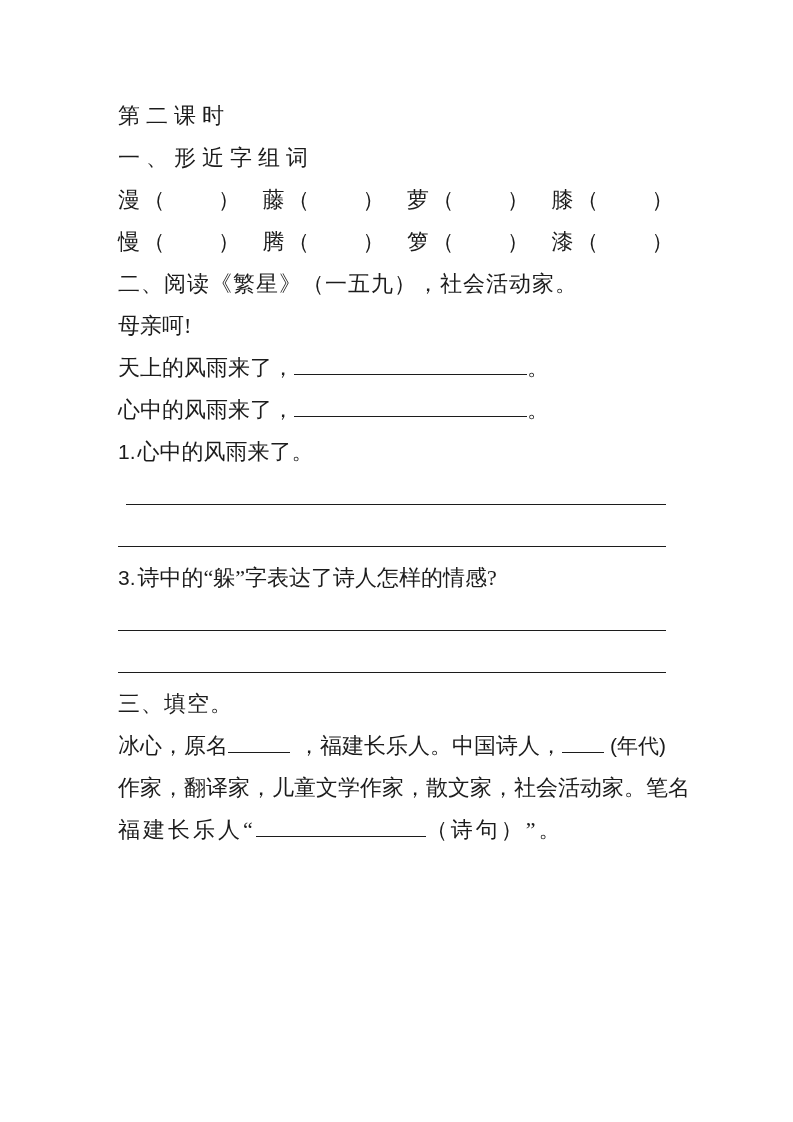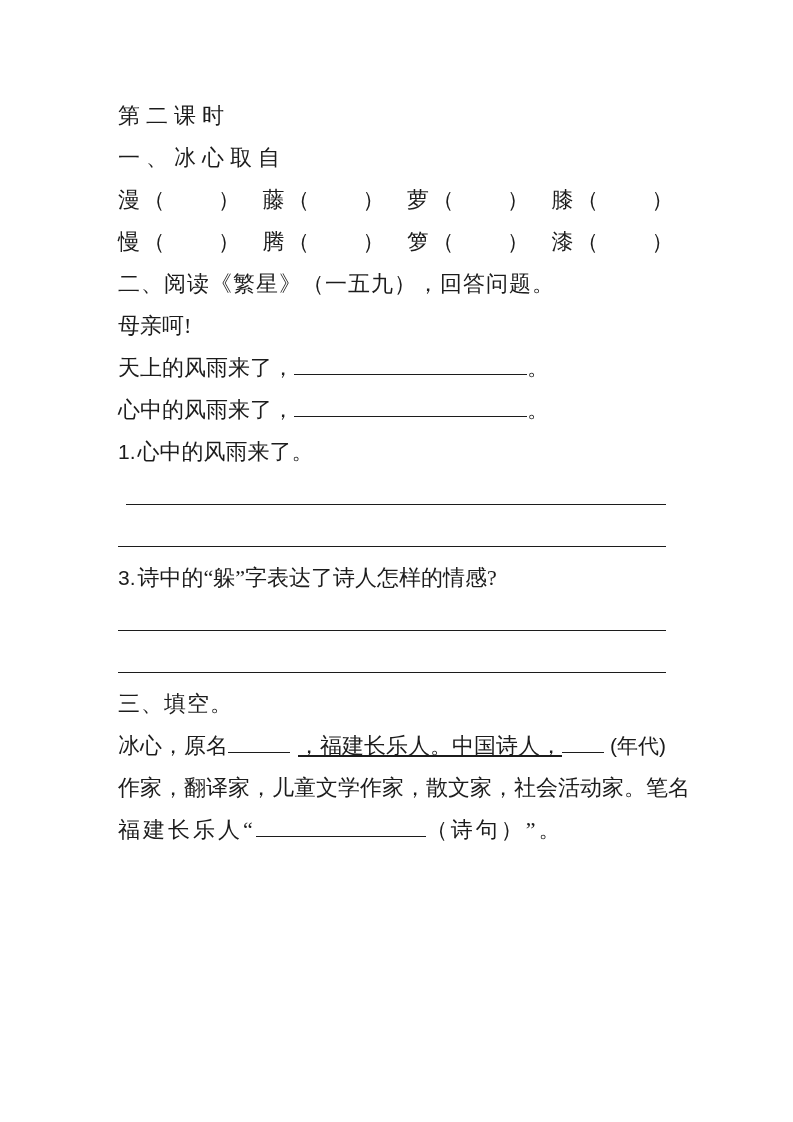--- a/index.html
+++ b/index.html
@@ -20,47 +20,47 @@
   .latin{font-family:"Liberation Sans","DejaVu Sans",sans-serif;font-size:21px;}
   .qnum{margin-right:2px;}
   .blank{display:inline-block;border-bottom:1.5px solid #1c1c1c;height:22px;}
   .b233{width:233px;}
   .b62{width:62px;}
   .b42{width:42px;}
   .b170{width:170px;}
   .ansline{display:block;width:548px;height:31px;border-bottom:1.5px solid #1c1c1c;}
   .indent8{margin-left:8px;width:540px;}
   .gap6{margin-left:6px;}
-  .gap8{margin-left:8px;text-decoration:underline;}
+  .gap8{margin-left:8px;}
 </style>
 </head>
 <body>
 
 <div class="page">
   <div class="content">
 
     <p class="row ls6">第二课时</p>
 
-    <p class="row ls6">一、冰心取自</p>
+    <p class="row ls6">一、形近字组词</p>
 
     <p class="row">
       <span class="pair">漫（　　）</span>
       <span class="pair">藤（　　）</span>
       <span class="pair">萝（　　）</span>
       <span class="pair">膝（　　）</span>
     </p>
 
     <p class="row">
       <span class="pair">慢（　　）</span>
       <span class="pair">腾（　　）</span>
       <span class="pair">箩（　　）</span>
       <span class="pair">漆（　　）</span>
     </p>
 
-    <p class="row ls1">二、阅读《繁星》（一五九），回答问题。</p>
+    <p class="row ls1">二、阅读《繁星》（一五九），社会活动家。</p>
 
     <p class="row">母亲呵!</p>
 
     <p class="row">
       <span>天上的风雨来了，</span><span class="blank b233"></span><span>。</span>
     </p>
 
     <p class="row">
       <span>心中的风雨来了，</span><span class="blank b233"></span><span>。</span>
     </p>

